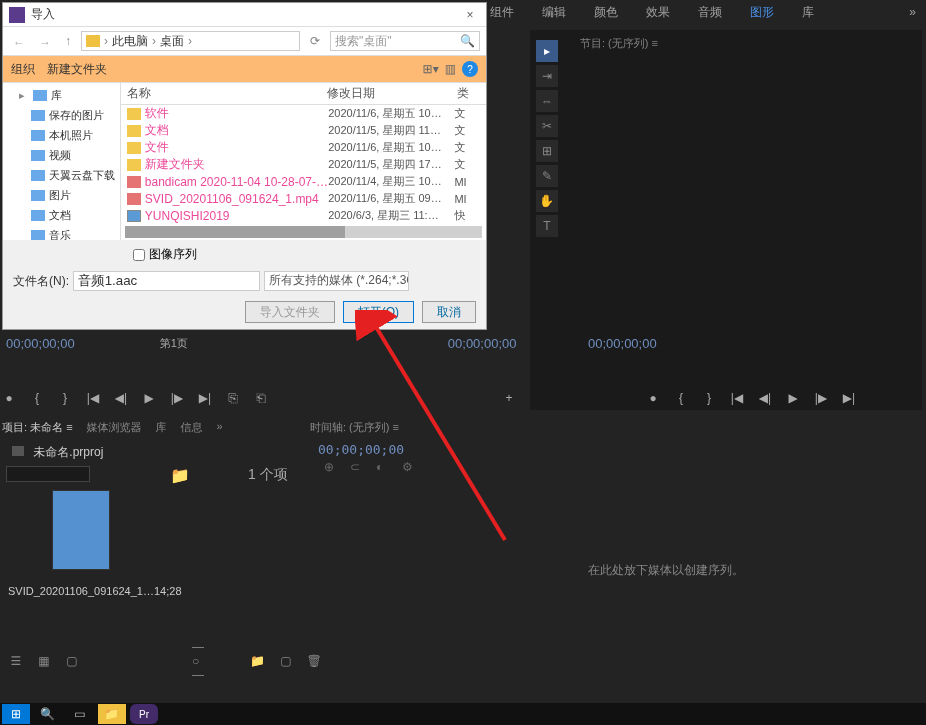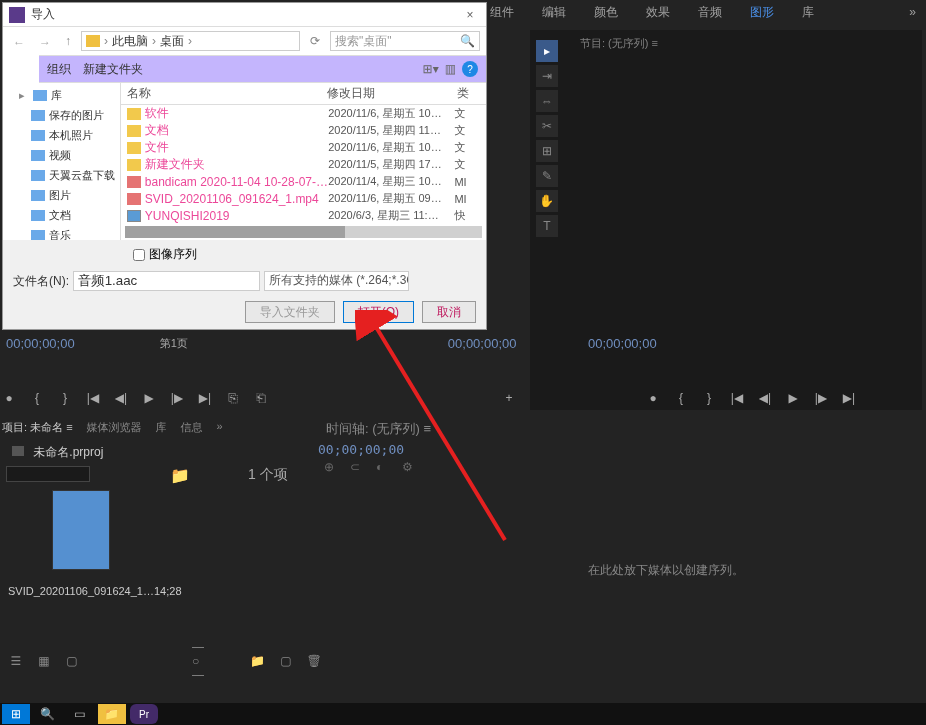--- a/index.html
+++ b/index.html
@@ -22,21 +22,21 @@
     .nav-arrow { color: #aaa; padding: 0 4px; cursor: pointer; }
     .nav-up { color: #888; }
     .breadcrumb { flex: 1; display: flex; align-items: center; background: #fff; border: 1px solid #ccc; height: 20px; padding: 0 4px; gap: 4px; }
     .bc-folder-icon { width: 14px; height: 12px; background: #f0c040; }
     .bc-sep { color: #888; }
     .bc-item { color: #333; }
     .nav-refresh { color: #888; padding: 0 4px; }
     .search-box { width: 150px; height: 20px; border: 1px solid #ccc; display: flex; align-items: center; padding: 0 4px; color: #999; }
     .search-icon { margin-left: auto; }
 
-    .dialog-toolbar { display: flex; align-items: center; height: 28px; padding: 0 8px; background: #c4b5fd; border-top: 1px solid #ddd; border-bottom: 1px solid #ddd; gap: 12px; margin-left: 36px; }
+    .dialog-toolbar { display: flex; align-items: center; height: 28px; padding: 0 8px; background: #fdba74; border-top: 1px solid #ddd; border-bottom: 1px solid #ddd; gap: 12px; }
     .toolbar-item { color: #333; cursor: pointer; }
     .toolbar-right { margin-left: auto; display: flex; gap: 6px; align-items: center; }
     .help-icon { width: 16px; height: 16px; border-radius: 50%; background: #1e88e5; color: #fff; display: flex; align-items: center; justify-content: center; font-size: 10px; }
 
     .dialog-body { flex: 1; display: flex; overflow: hidden; }
     .sidebar { width: 118px; border-right: 1px solid #ddd; overflow-y: auto; background: #fff; padding: 2px 0; }
     .sidebar-item { display: flex; align-items: center; padding: 2px 4px 2px 16px; gap: 4px; color: #333; cursor: pointer; font-size: 11px; line-height: 16px; }
     .sidebar-item.indent { padding-left: 28px; }
     .tree-icon { width: 10px; color: #888; }
     .folder-tiny { width: 14px; height: 11px; background: #6aa9e9; }
@@ -60,21 +60,21 @@
     .file-scroll-thumb { position: absolute; left: 0; width: 220px; height: 100%; background: #a0a0a0; }
 
     .dialog-footer { padding: 6px 10px; background: #f0f0f0; display: flex; flex-direction: column; gap: 8px; }
     .footer-check { display: flex; align-items: center; gap: 4px; padding-left: 120px; }
     .footer-check input { width: 12px; height: 12px; }
     .footer-row { display: flex; align-items: center; gap: 4px; }
     .footer-label { color: #333; }
     .footer-input { flex: 0 0 155px; height: 20px; border: 1px solid #ccc; padding: 0 4px; background: #fff; color: #333; }
     .footer-select { flex: 0 0 145px; height: 20px; border: 1px solid #ccc; background: #fff; padding: 0 4px; color: #555; overflow: hidden; white-space: nowrap; }
     .footer-buttons { display: flex; gap: 8px; justify-content: flex-end; margin-top: 2px; }
-    .btn { height: 22px; padding: 0 14px; border: 1px solid #999; background: #e8e8e8; color: #be185d; cursor: pointer; font-size: 12px; }
+    .btn { height: 22px; padding: 0 14px; border: 1px solid #999; background: #e8e8e8; color: #0369a1; cursor: pointer; font-size: 12px; }
     .btn.disabled { color: #999; }
     .btn.highlight { border: 1px solid #0078d7; }
 
     
     .source-panel { position: absolute; top: 30px; left: 530px; right: 4px; height: 380px; background: #1a1a1a; }
     .sequence-label { color: #808080; font-size: 11px; padding: 6px 50px; }
     .tool-col { position: absolute; top: 40px; left: 536px; width: 26px; display: flex; flex-direction: column; gap: 3px; }
     .tool-btn { width: 22px; height: 22px; background: #2a2a2a; display:flex; align-items:center; justify-content:center; color:#888; font-size:12px; }
     .tool-btn.active { background: #3a5a8a; color: #fff; }
 
@@ -93,21 +93,21 @@
     .panel-tab { cursor: pointer; }
     .panel-tab.active { color: #ccc; }
     .proj-name { position: absolute; top: 444px; left: 12px; color: #ccc; font-size: 12px; }
     .proj-search { position: absolute; top: 466px; left: 6px; width: 84px; height: 16px; border: 1px solid #444; background: #1a1a1a; }
     .proj-count { position: absolute; top: 466px; left: 248px; color: #aaa; font-size: 14px; }
 
     .clip-thumb { position: absolute; top: 490px; left: 52px; width: 58px; height: 80px; background: #5590d0; border: 1px solid #333; }
     .clip-label { position: absolute; top: 585px; left: 8px; color: #ccc; font-size: 11px; width: 150px; display: flex; justify-content: space-between; }
 
     
-    .timeline-tabs { position: absolute; top: 420px; left: 326px; display: flex; gap: 12px; font-size: 13px; color: #888; align-items: flex-end; }
+    .timeline-tabs { position: absolute; top: 420px; left: 310px; display: flex; gap: 12px; font-size: 11px; color: #888; align-items: flex-end; }
     .timeline-tc { position: absolute; top: 442px; left: 318px; color: #708fc0; font-size: 13px; font-family: monospace; }
     .timeline-icons { position: absolute; top: 460px; left: 324px; display: flex; gap: 12px; }
     .tl-icon { width: 14px; height: 14px; color: #666; font-size: 12px; }
     .timeline-placeholder { position: absolute; top: 562px; left: 588px; color: #888; font-size: 12px; }
 
     
     .bottom-icons { position: absolute; top: 654px; left: 8px; display: flex; gap: 12px; }
     .bicon { width: 16px; height: 14px; color: #888; font-size: 12px; display:flex;align-items:center;justify-content:center; }
 
     

